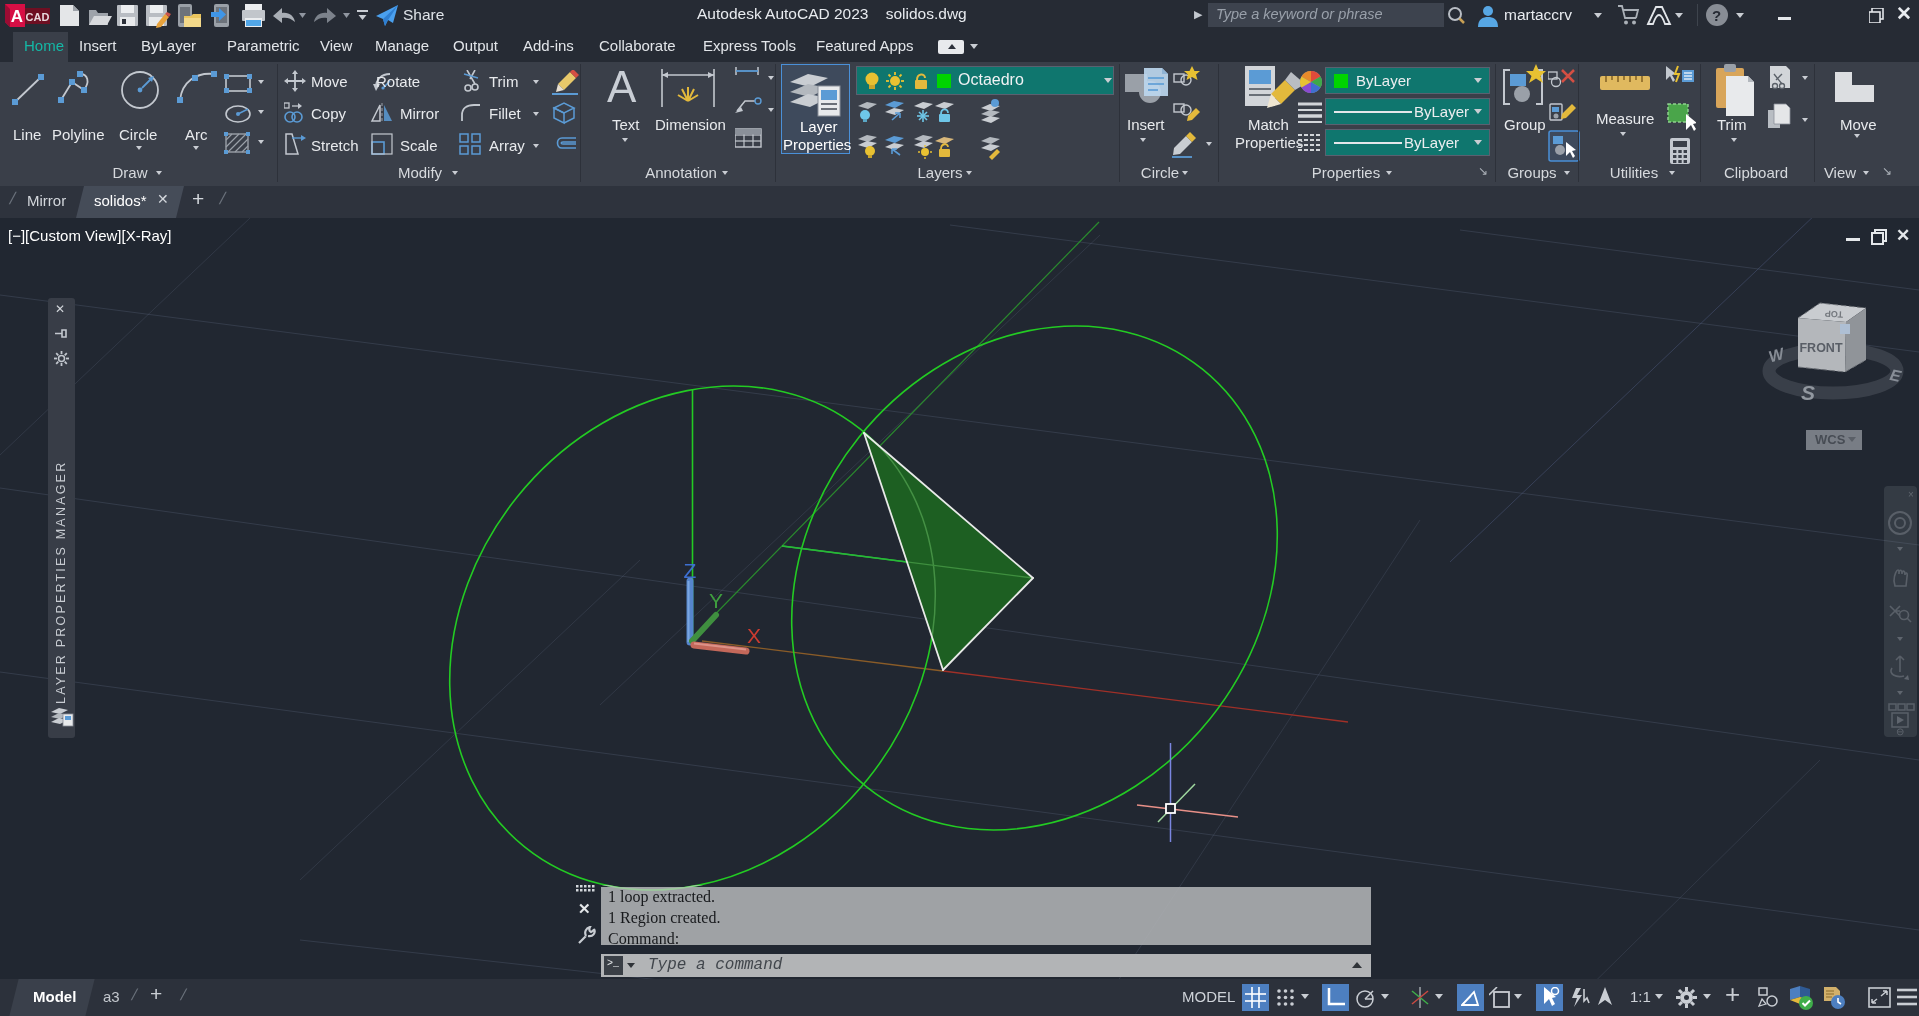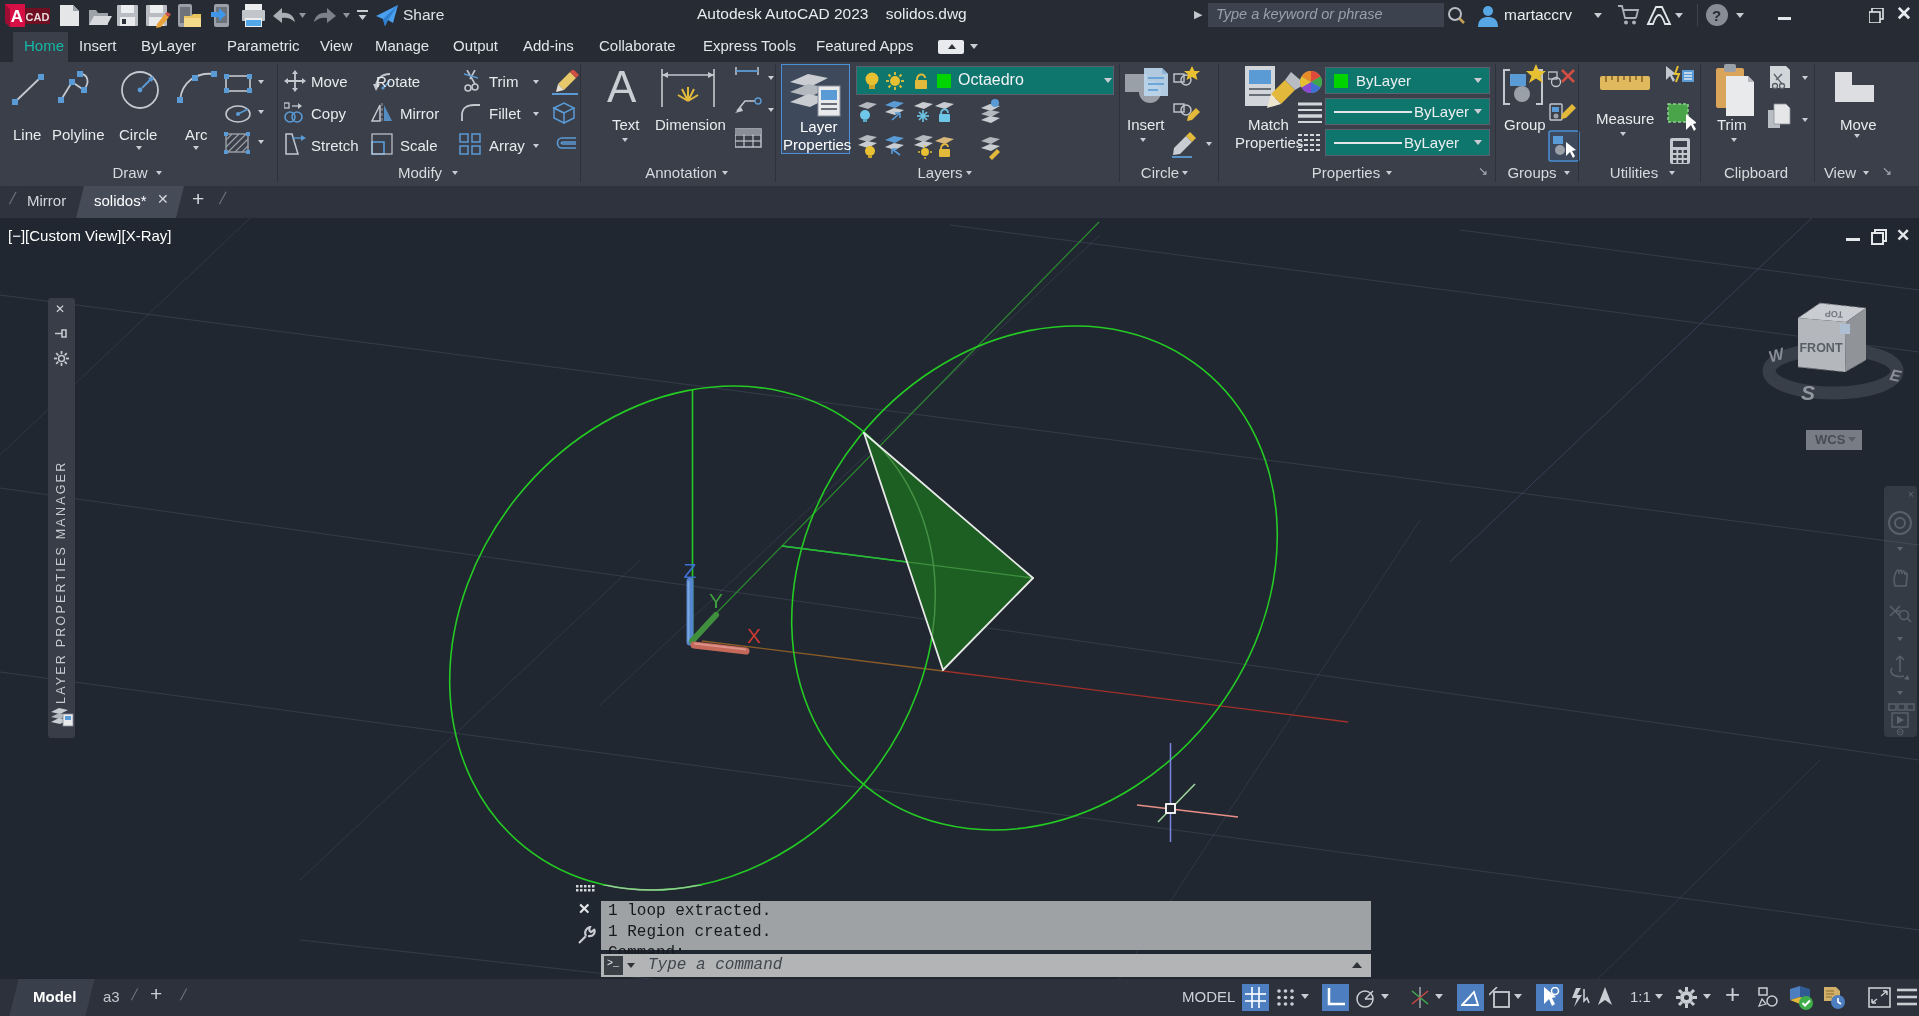--- a/index.html
+++ b/index.html
@@ -829,21 +829,21 @@
           <rect x="4" y="4" width="2.5" height="2.5"></rect>
           <rect x="8" y="4" width="2.5" height="2.5"></rect>
           <rect x="12" y="4" width="2.5" height="2.5"></rect>
           <rect x="16" y="4" width="2.5" height="2.5"></rect>
         </g>
       </svg>
 <div class="t" style="left:578px;top:682px;font-size:15px;font-weight:bold;color:#e4e7ea">✕</div>
 <svg class="abs" style="left:576px;top:708px" width="20" height="20" viewBox="0 0 20 20">
         <path d="M3 17 L10 10 M10 10 C8 6 10 2 14 1 C13 3 13 5 15 6 C17 5 18 4 18 3 C20 7 17 11 12 10" fill="none" stroke="#c8ccd2" stroke-width="2.2"></path>
       </svg>
-<div class="abs" style="left:601px;top:683px;width:770px;height:49px;background:rgba(178,180,183,0.87);font-family:Liberation Mono, monospace;font-size:16px;color:#17191c">
+<div class="abs" style="left:601px;top:669px;width:770px;height:58px;background:rgba(178,180,183,0.87);font-family:Liberation Serif, serif;font-size:16px;color:#17191c">
  <div class="t" style="left:7px;top:1px">1 loop extracted.</div>
  <div class="t" style="left:7px;top:22px">1 Region created.</div>
  <div class="t" style="left:7px;top:43px">Command:</div>
 </div>
 <svg class="abs" style="left:601px;top:667px" width="770" height="67" viewBox="601 667 770 67">
         <ellipse cx="692.5" cy="420" rx="268" ry="225" fill="none" stroke="#9cca9c" stroke-width="1.5" transform="rotate(-51.2 692.5 420)"></ellipse>
       </svg>
 <div class="abs" style="left:601px;top:736px;width:770px;height:23px;background:#b2b4b6">
  <div class="abs" style="left:3px;top:2px;width:19px;height:19px;background:#3a3f46"></div>
  <div class="t" style="left:6px;top:4px;font-size:10px;color:#e8eaec;font-family:'Liberation Mono',monospace">&gt;_</div>

